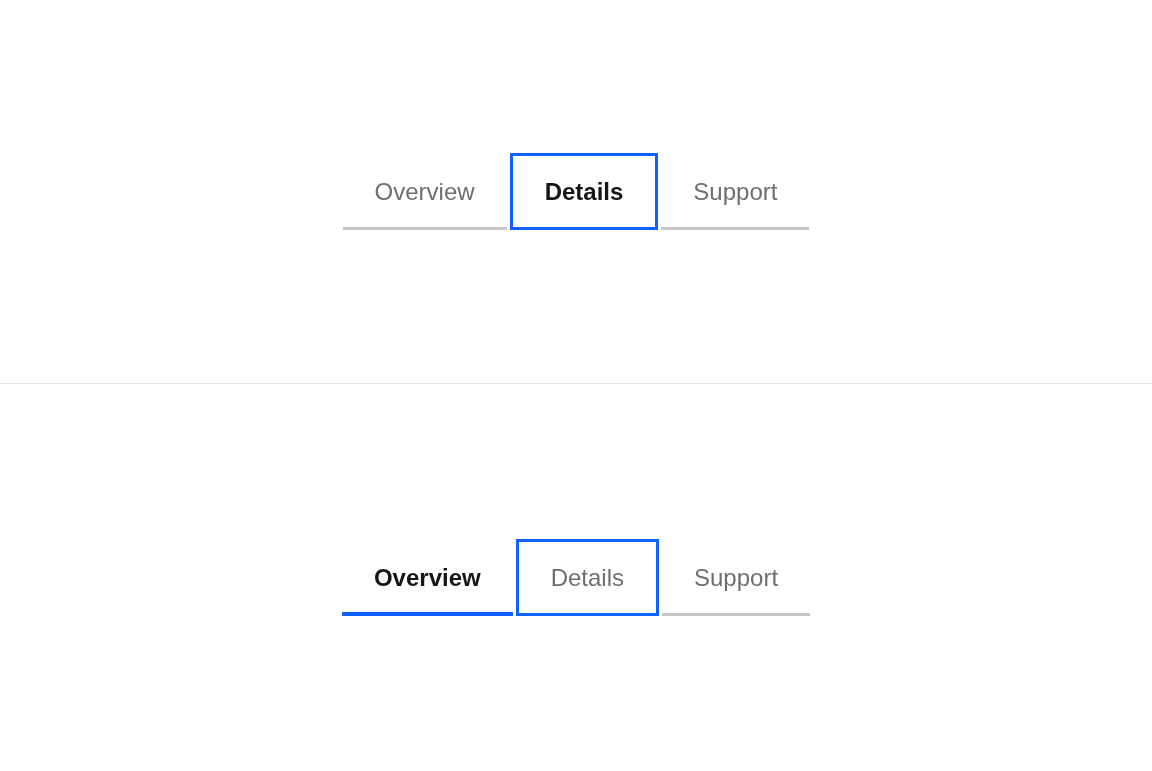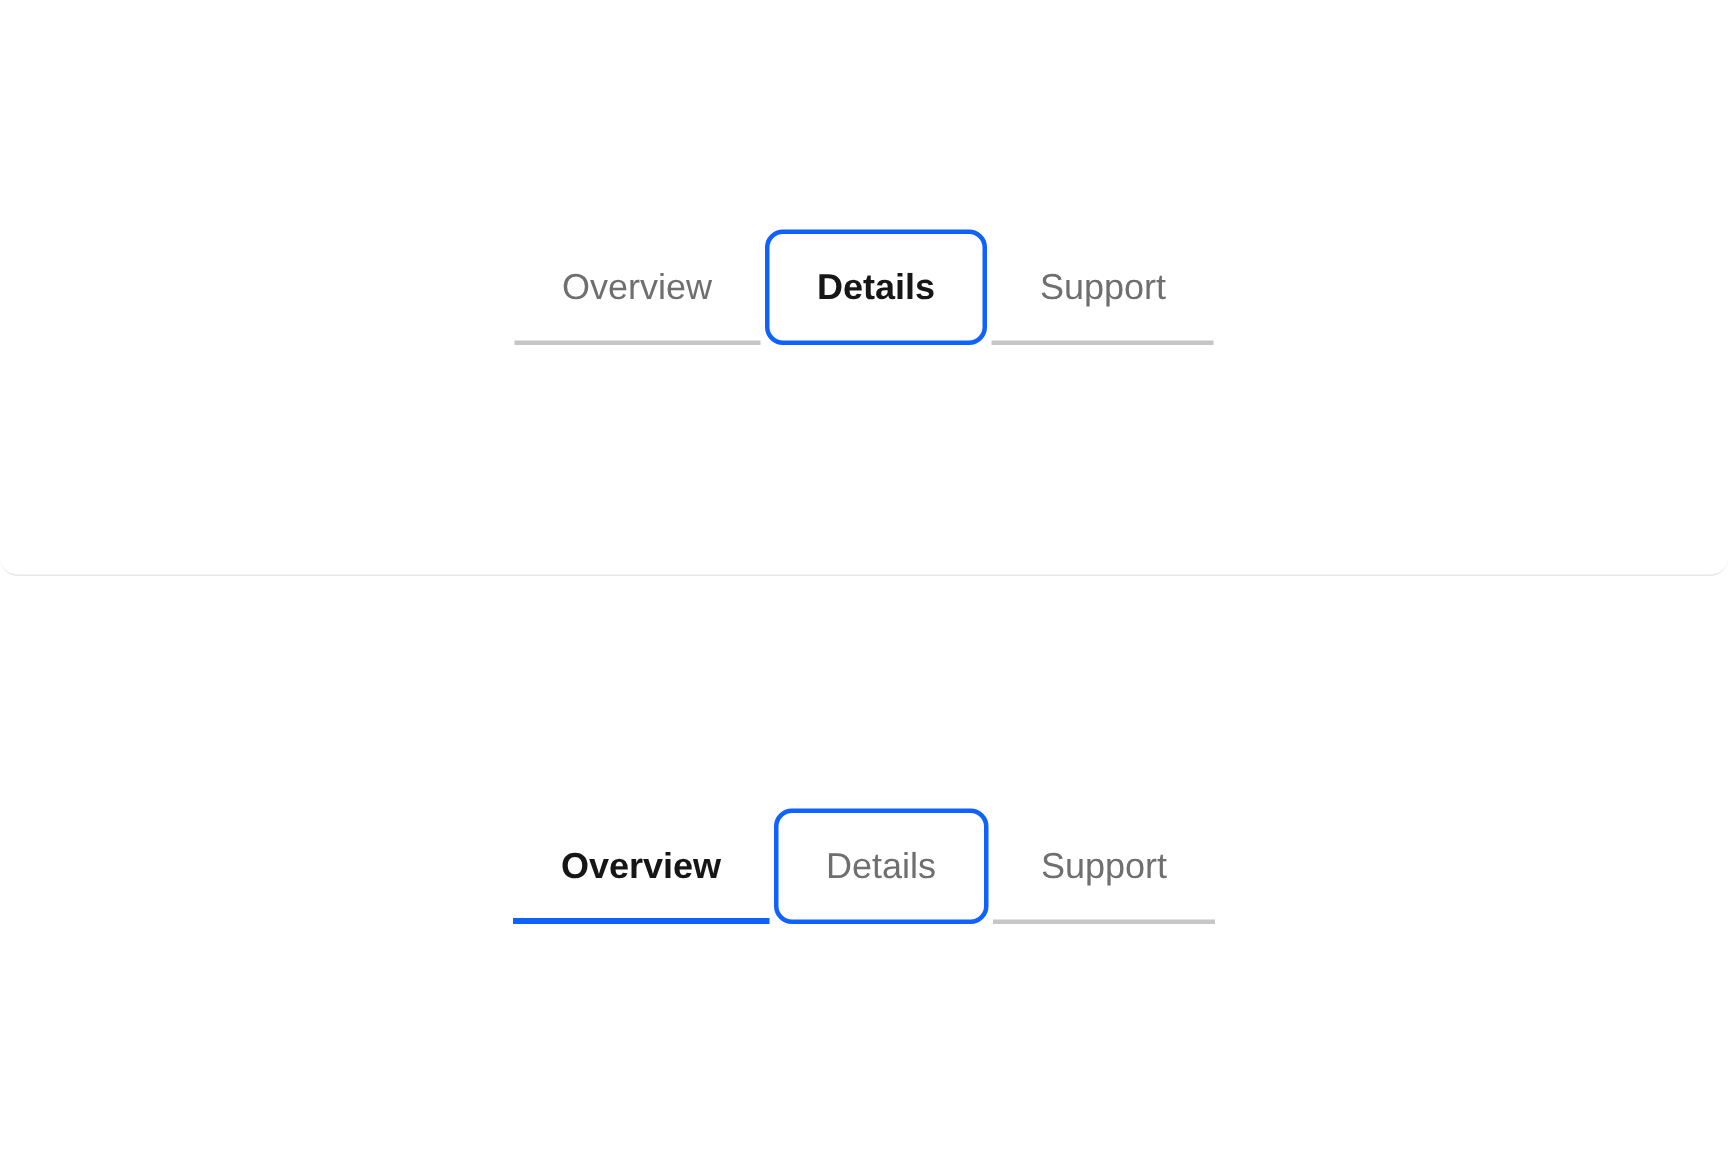--- a/index.html
+++ b/index.html
@@ -1,19 +1,18 @@
 <!DOCTYPE html>
 <html><head>
   <meta charset="utf-8">
   <style>
     * {
       box-sizing: border-box;
       margin: 0;
       padding: 0;
-      border-radius: 12px;
     }
     body {
       font-family: -apple-system, BlinkMacSystemFont, "Segoe UI", Helvetica, Arial, sans-serif;
       background: #ffffff;
       width: 1152px;
       height: 771px;
       position: relative;
     }
     .section {
       width: 100%;

